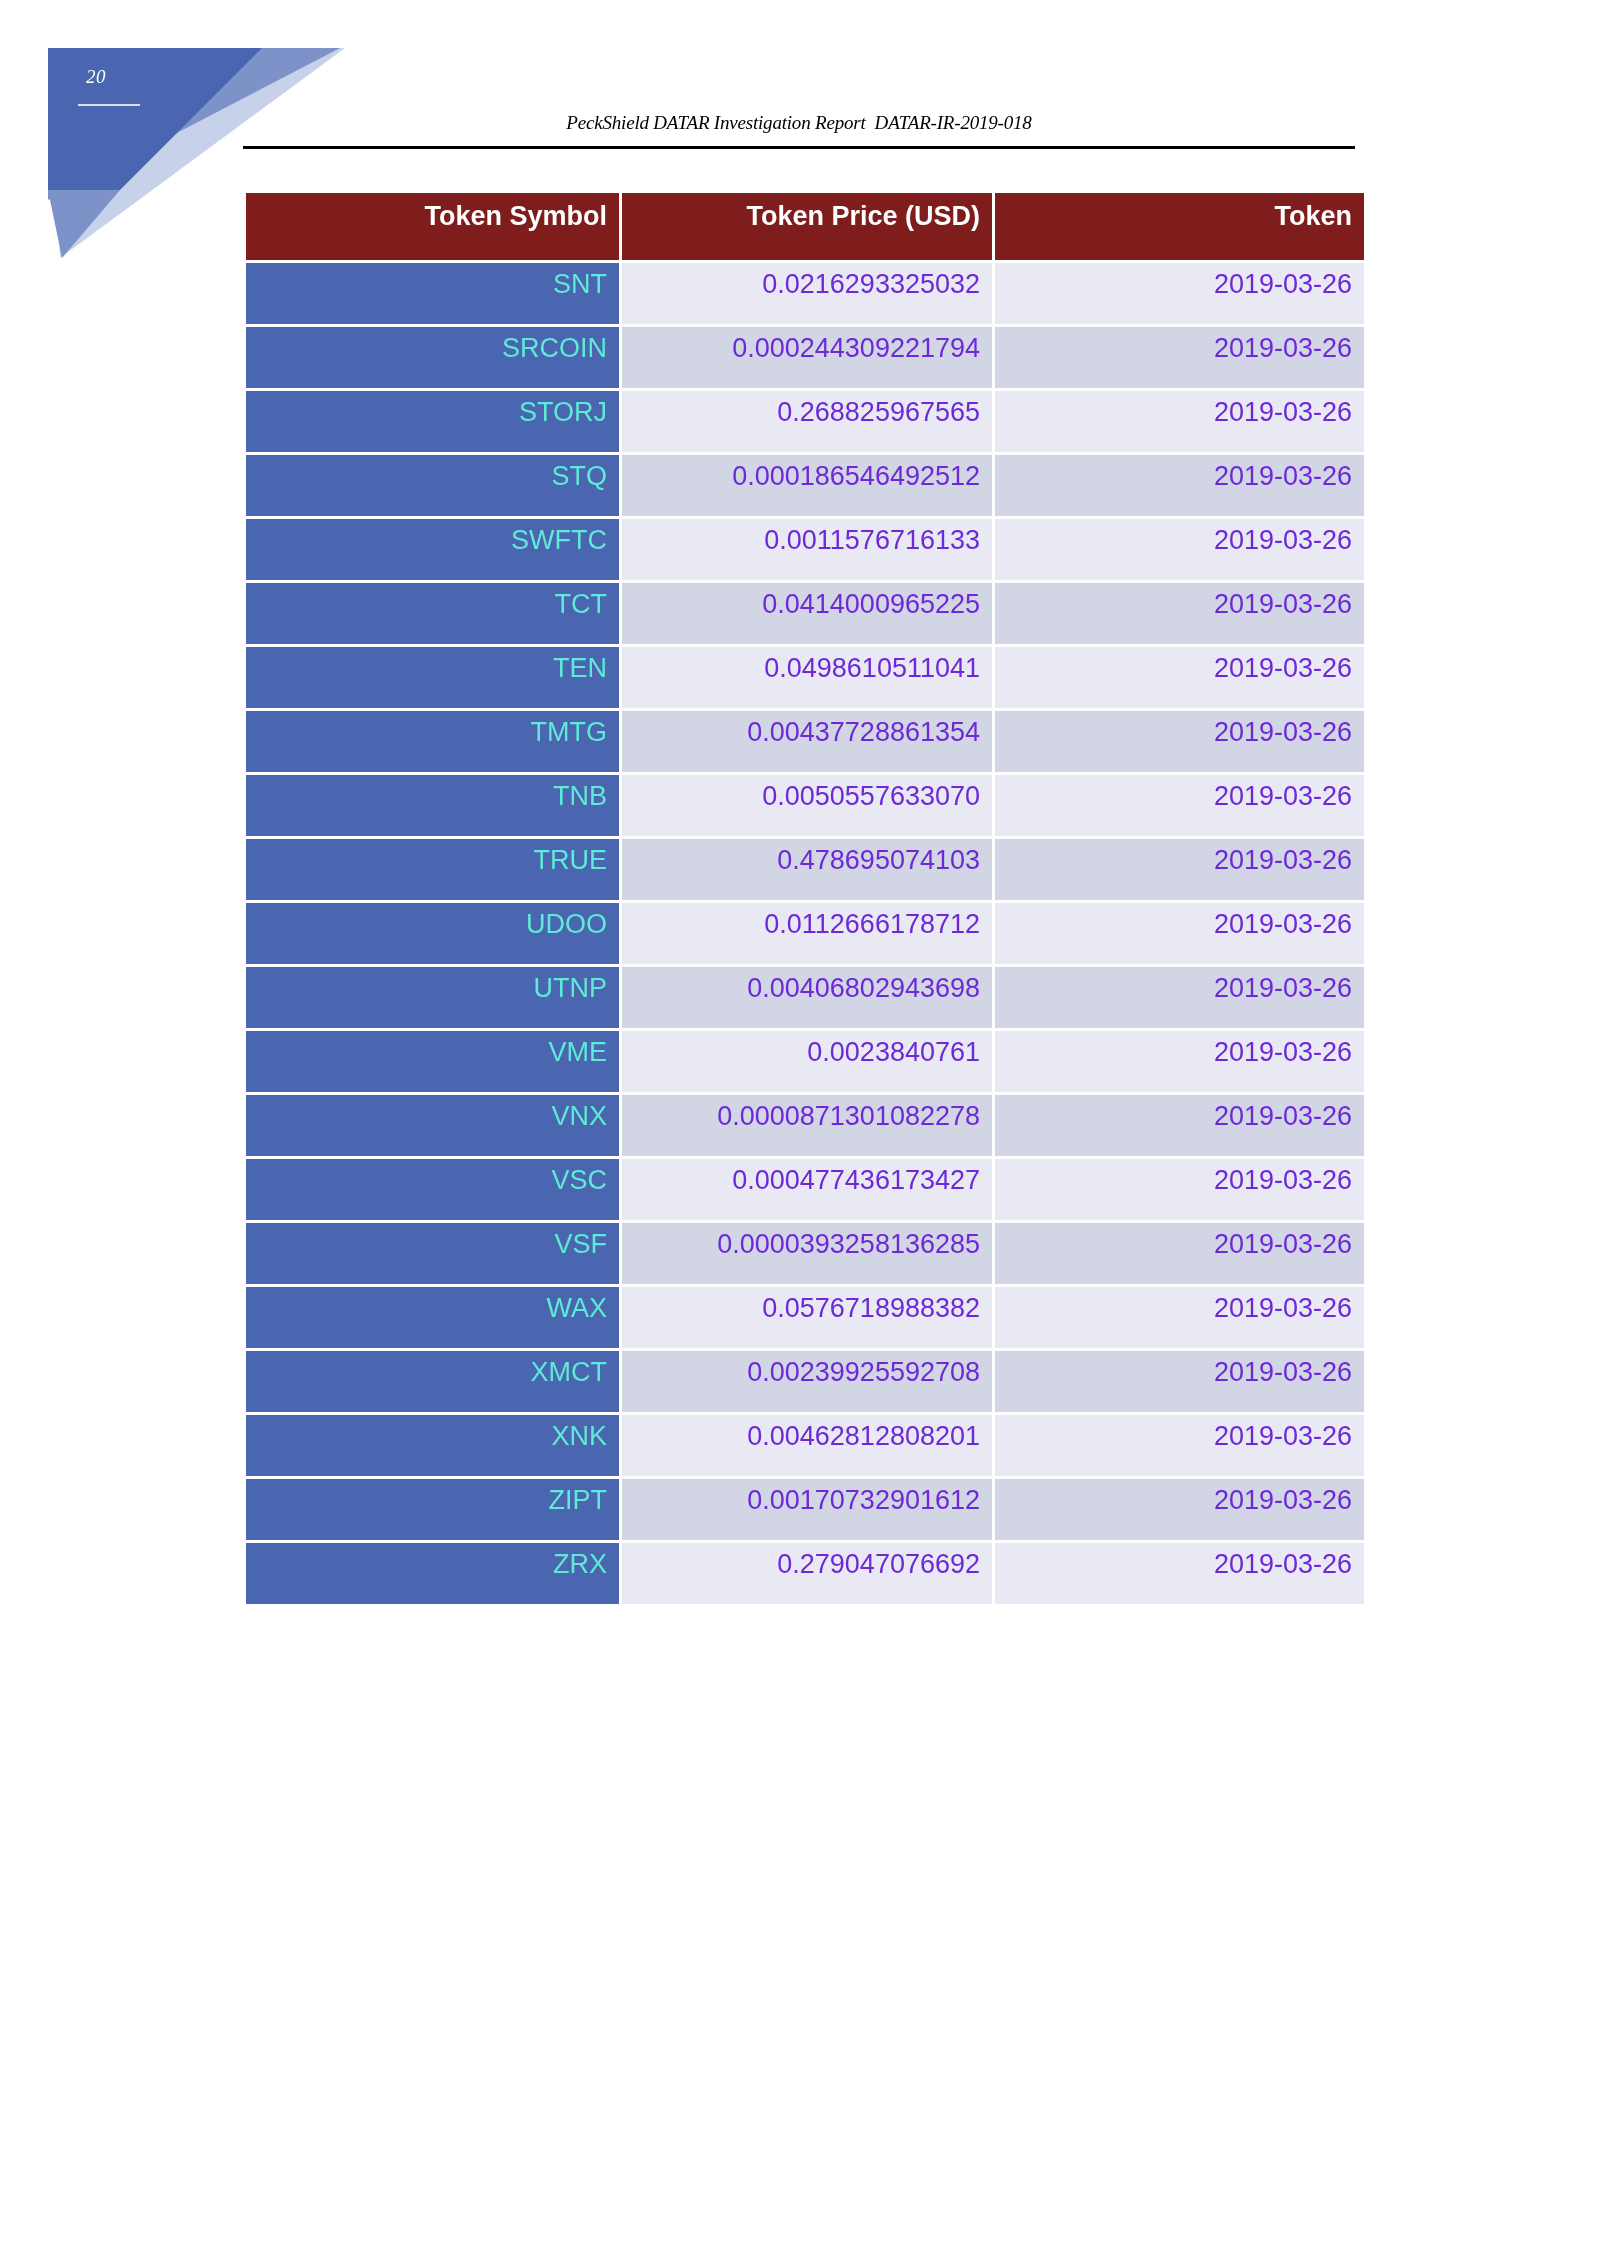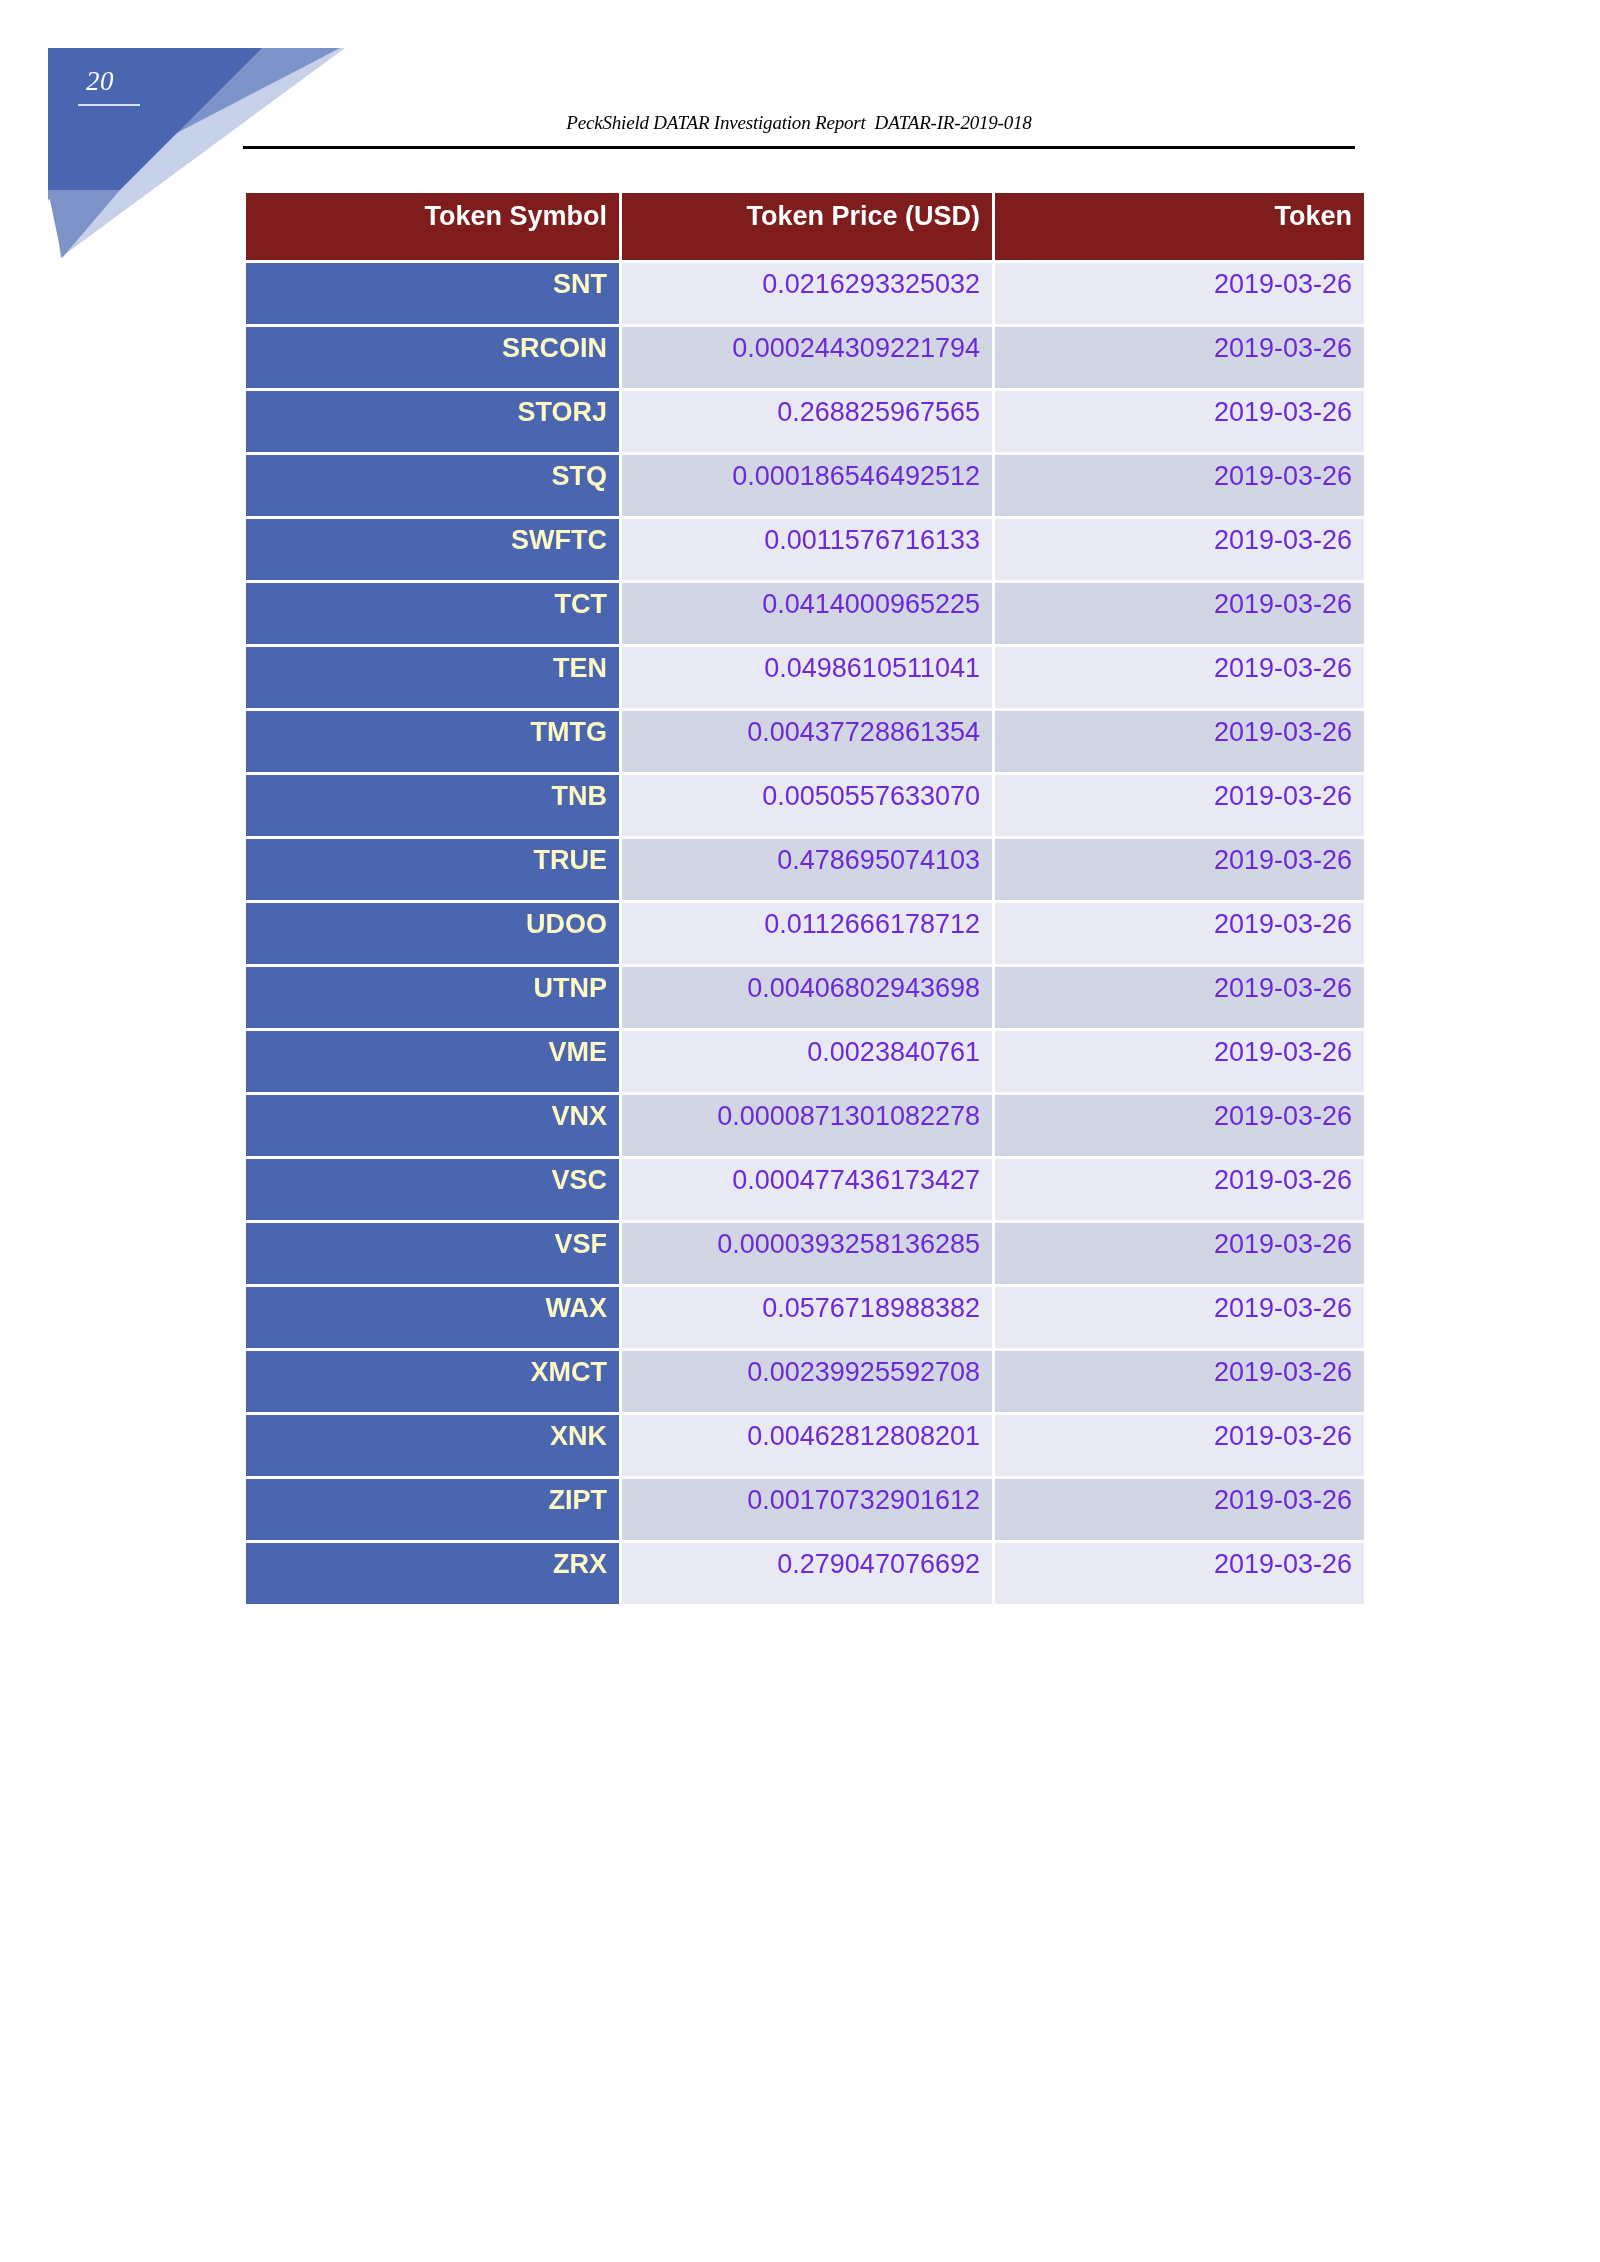--- a/index.html
+++ b/index.html
@@ -25,21 +25,21 @@
     pointer-events: none;
   }
   #corner-decoration svg { display: block; }
 
   #page-number {
     position: absolute;
     left: 86px;
     top: 66px;
     font-family: "Liberation Serif", serif;
     font-style: italic;
-    font-size: 27px;
+    font-size: 19px;
     color: #ffffff;
     letter-spacing: 0.5px;
   }
   #page-number-rule {
     position: absolute;
     left: 78px;
     top: 104px;
     width: 62px;
     height: 2px;
     background: #d9e0f2;
@@ -89,22 +89,22 @@
   }
   #price-table thead th {
     background: #7f1d1d;
     color: #ffffff;
     font-weight: bold;
     padding-top: 10px;
     padding-bottom: 30px;
   }
   #price-table td.symbol-cell {
     background: #4a66b0;
-    color: #fef9c3;
-    font-weight: bold;
+    color: #5eead4;
+    font-weight: normal;
   }
   #price-table tbody tr.row-light td.price-cell,
   #price-table tbody tr.row-light td.date-cell {
     background: #e8e9f3;
   }
   #price-table tbody tr.row-dark td.price-cell,
   #price-table tbody tr.row-dark td.date-cell {
     background: #d2d6e4;
   }
   #price-table td.price-cell,

